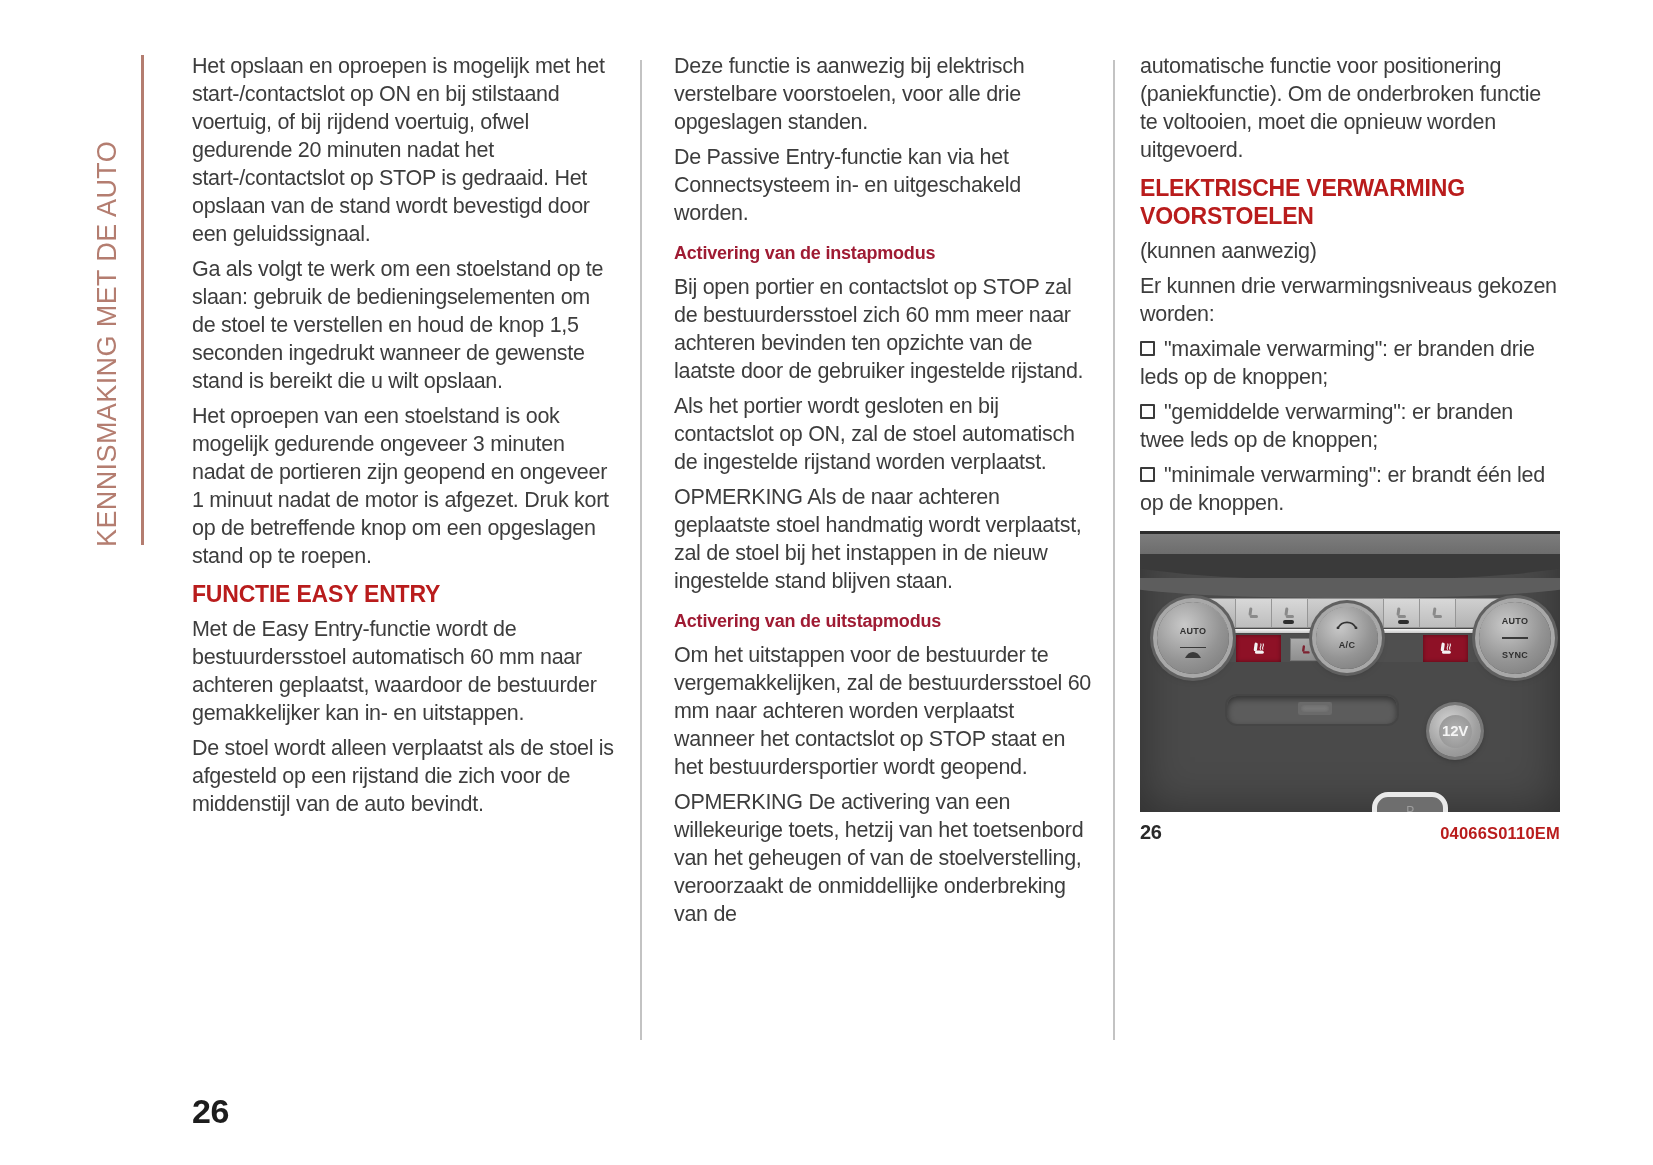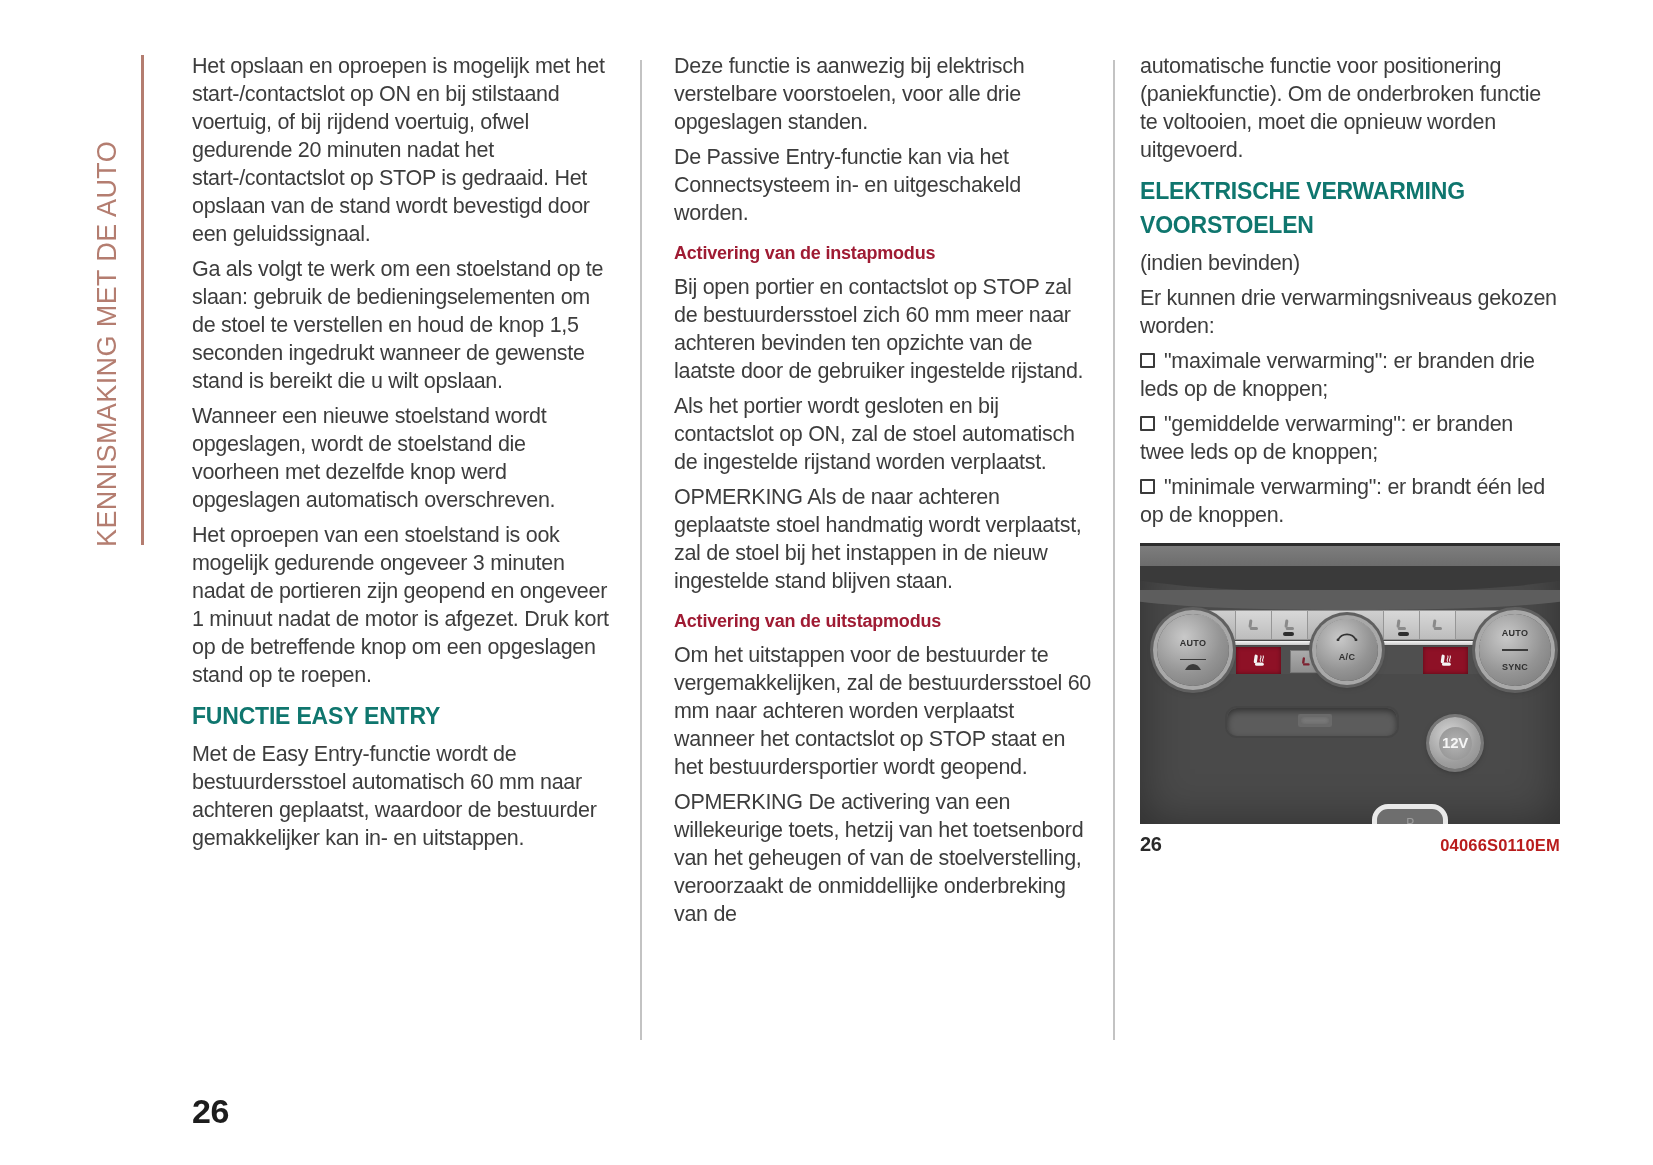--- a/index.html
+++ b/index.html
@@ -18,21 +18,21 @@
   
   .col{position:absolute;top:52px;font-size:21.5px;line-height:28px;letter-spacing:-.3px;}
   .col p{margin:0 0 7px 0;}
   .col1{left:192px;width:424px;}
   .col2{left:674px;width:424px;}
   .col3{left:1140px;width:420px;}
   .divider{position:absolute;top:60px;width:1.5px;height:980px;background:#c3c3c3;}
   .divider-1{left:640px;}
   .divider-2{left:1113px;}
   .h-major{
-    color:#0f766e;font-weight:bold;font-size:23px;line-height:34px;
+    color:#b91c1c;font-weight:bold;font-size:23px;line-height:28px;
     letter-spacing:-.2px;margin:10px 0 7px 0;
   }
   .h-sub{
     color:#9f1b33;font-weight:bold;font-size:18px;line-height:28px;
     letter-spacing:-.2px;margin:12px 0 6px 0;
   }
   .sq-bullet{
     display:inline-block;width:11px;height:11px;border:2.5px solid #3a3a3a;
     border-radius:1px;margin-right:9px;vertical-align:0px;
   }
@@ -83,42 +83,42 @@
 
   <div class="sidebar-label">KENNISMAKING MET DE AUTO</div>
   <div class="sidebar-rule"></div>
 
   <div class="divider divider-1"></div>
   <div class="divider divider-2"></div>
 
   <div class="col col1">
     <p>Het opslaan en oproepen is mogelijk met het start-/contactslot op ON en bij stilstaand voertuig, of bij rijdend voertuig, ofwel gedurende 20 minuten nadat het start-/contactslot op STOP is gedraaid. Het opslaan van de stand wordt bevestigd door een geluidssignaal.</p>
     <p>Ga als volgt te werk om een stoelstand op te slaan: gebruik de bedieningselementen om de stoel te verstellen en houd de knop 1,5 seconden ingedrukt wanneer de gewenste stand is bereikt die u wilt opslaan.</p>
-    <p>Wanneer een nieuwe stoelstand wordt opgeslagen, wordt de stoelstand die voorheen met dezelfde knop werd opgeslagen automatisch overschreven.</p>
     <p>Het oproepen van een stoelstand is ook mogelijk gedurende ongeveer 3 minuten nadat de portieren zijn geopend en ongeveer 1 minuut nadat de motor is afgezet. Druk kort op de betreffende knop om een opgeslagen stand op te roepen.</p>
     <div class="h-major">FUNCTIE EASY ENTRY</div>
     <p>Met de Easy Entry-functie wordt de bestuurdersstoel automatisch 60 mm naar achteren geplaatst, waardoor de bestuurder gemakkelijker kan in- en uitstappen.</p>
+    <p>De stoel wordt alleen verplaatst als de stoel is afgesteld op een rijstand die zich voor de middenstijl van de auto bevindt.</p>
   </div>
 
   <div class="col col2">
     <p>Deze functie is aanwezig bij elektrisch verstelbare voorstoelen, voor alle drie opgeslagen standen.</p>
     <p>De Passive Entry-functie kan via het Connectsysteem in- en uitgeschakeld worden.</p>
     <div class="h-sub">Activering van de instapmodus</div>
     <p>Bij open portier en contactslot op STOP zal de bestuurdersstoel zich 60 mm meer naar achteren bevinden ten opzichte van de laatste door de gebruiker ingestelde rijstand.</p>
     <p>Als het portier wordt gesloten en bij contactslot op ON, zal de stoel automatisch de ingestelde rijstand worden verplaatst.</p>
     <p>OPMERKING Als de naar achteren geplaatste stoel handmatig wordt verplaatst, zal de stoel bij het instappen in de nieuw ingestelde stand blijven staan.</p>
     <div class="h-sub">Activering van de uitstapmodus</div>
     <p>Om het uitstappen voor de bestuurder te vergemakkelijken, zal de bestuurdersstoel 60 mm naar achteren worden verplaatst wanneer het contactslot op STOP staat en het bestuurdersportier wordt geopend.</p>
     <p>OPMERKING De activering van een willekeurige toets, hetzij van het toetsenbord van het geheugen of van de stoelverstelling, veroorzaakt de onmiddellijke onderbreking van de</p>
   </div>
 
   <div class="col col3">
     <p>automatische functie voor positionering (paniekfunctie). Om de onderbroken functie te voltooien, moet die opnieuw worden uitgevoerd.</p>
     <div class="h-major">ELEKTRISCHE VERWARMING VOORSTOELEN</div>
-    <p>(indien bevinden)</p>
+    <p>(kunnen aanwezig)</p>
     <p>Er kunnen drie verwarmingsniveaus gekozen worden:</p>
     <p><span class="sq-bullet"></span><span>"maximale verwarming": er branden drie leds op de knoppen;</span></p>
     <p><span class="sq-bullet"></span><span>"gemiddelde verwarming": er branden twee leds op de knoppen;</span></p>
     <p><span class="sq-bullet"></span><span>"minimale verwarming": er brandt één led op de knoppen.</span></p>
 
     <div class="figure">
       <div class="dash">
         <div class="band-top"></div>
         <div class="curve-dark"></div>
         <div class="curve-mid"></div>

